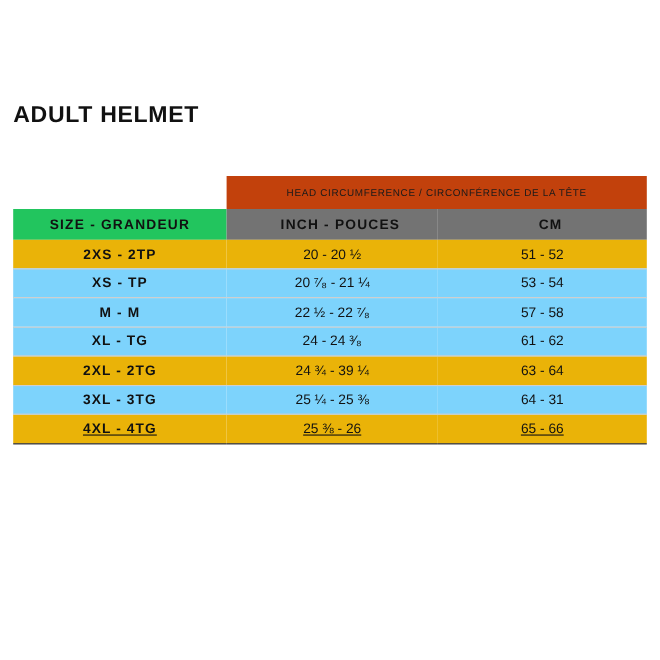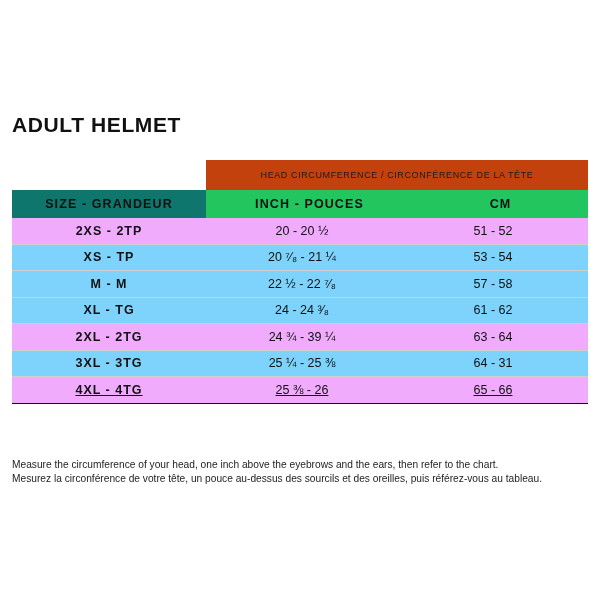--- a/index.html
+++ b/index.html
@@ -15,21 +15,20 @@
     position: relative;
     width: 600px;
     height: 600px;
     box-sizing: border-box;
     padding: 0;
   }
   .titles {
     position: absolute;
     left: 12px;
     top: 92px;
-    margin-top: 20px;
   }
   .title-line {
     font-size: 21px;
     font-weight: bold;
     letter-spacing: 0.6px;
     line-height: 25px;
     color: #111111;
     text-transform: uppercase;
   }
   table.size-table {
@@ -65,36 +64,36 @@
   .head-row2 td {
     height: 28px;
     font-size: 12.5px;
     font-weight: bold;
     letter-spacing: 1.1px;
     text-align: center;
     vertical-align: middle;
     color: #111111;
     border-bottom: 1.6px solid #111111;
   }
-  .head-row2 td.shade { background: #22c55e; padding-left: 15px; }
-  .head-row2 td.white { background: #0f766e; }
+  .head-row2 td.shade { background: #737373; padding-left: 15px; }
+  .head-row2 td.white { background: #22c55e; }
 
   tr.data-row td {
     height: 25.5px;
     font-size: 12.5px;
     text-align: center;
     vertical-align: middle;
     color: #111111;
     border-bottom: 1px solid #cfcfcf;
   }
   tr.data-row td.size-cell {
     font-weight: bold;
     letter-spacing: 1px;
   }
-  tr.data-row.odd td { background: #f0abfc; }
+  tr.data-row.odd td { background: #eab308; }
   tr.data-row.even td { background: #7dd3fc; }
   tr.data-row:last-child td { border-bottom: 1.6px solid #111111; text-decoration: underline; }
   .notes {
     position: absolute;
     left: 12px;
     top: 458px;
     width: 576px;
   }
   .note-line {
     font-size: 10.2px;
@@ -159,18 +158,14 @@
         <td>64 - 31</td>
       </tr>
       <tr class="data-row odd">
         <td class="size-cell">4XL - 4TG</td>
         <td>25 ⅜ - 26</td>
         <td>65 - 66</td>
       </tr>
     </tbody>
   </table>
 
-  <div class="notes">
-    <div class="note-line">Measure the circumference of your head, one inch above the eyebrows and the ears, then refer to the chart.</div>
-    <div class="note-line">Mesurez la circonférence de votre tête, un pouce au-dessus des sourcils et des oreilles, puis référez-vous au tableau.</div>
-  </div>
 
 </div>
 
 </body></html>

